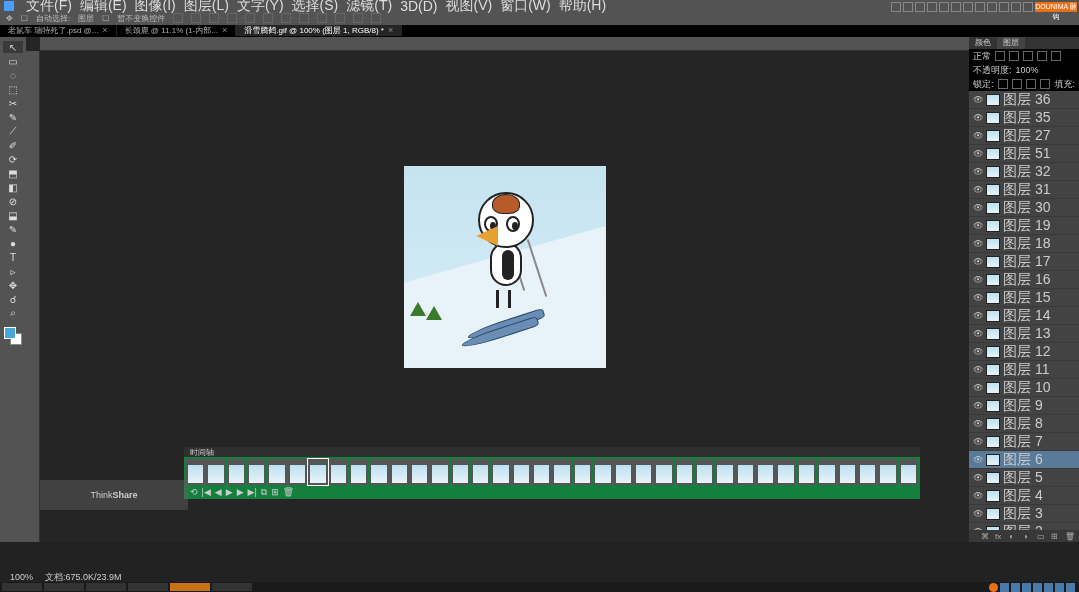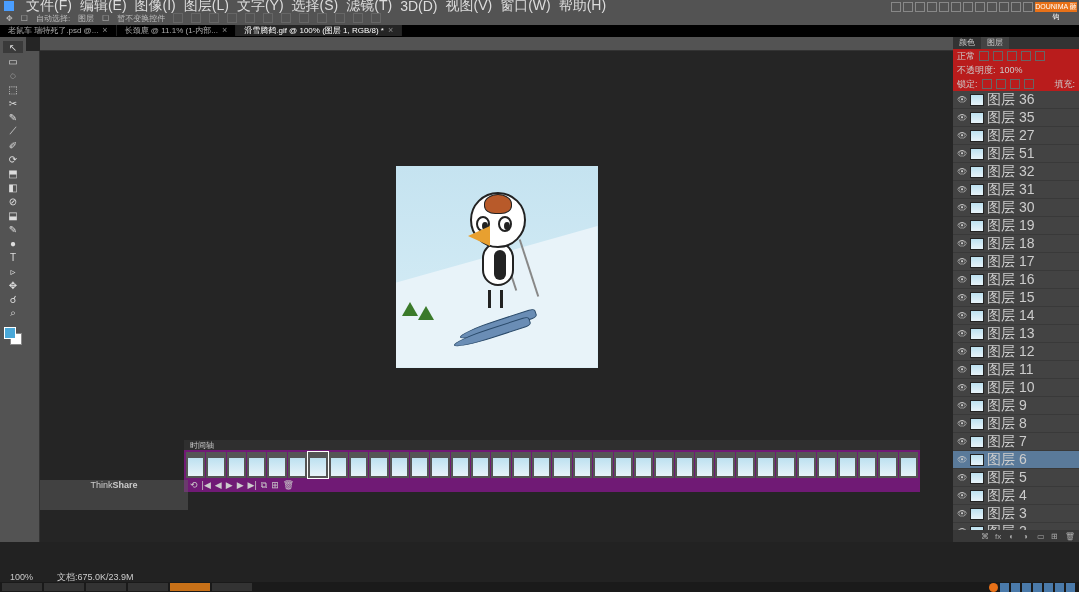--- a/index.html
+++ b/index.html
@@ -43,31 +43,31 @@
 .bird .eye{width:14px;height:16px;background:#fff;border:2px solid #222;border-radius:50%;position:absolute;top:24px}
 .bird .eye::after{content:"";width:6px;height:8px;background:#222;border-radius:50%;position:absolute;top:4px;left:4px}
 .bird .eye.l{left:18px}.bird .eye.r{left:40px}
 .bird .beak{position:absolute;top:34px;left:0;width:0;height:0;border:10px solid transparent;border-right:22px solid #e8a030}
 .bird .body{position:absolute;top:50px;left:24px;width:32px;height:44px;background:#fff;border:2px solid #222;border-radius:16px}
 .bird .body::after{content:"";position:absolute;top:6px;left:10px;width:12px;height:30px;background:#222;border-radius:8px}
 .bird .leg{position:absolute;width:3px;height:18px;background:#222;bottom:-6px}
 .bird .leg.l{left:30px}.bird .leg.r{left:42px}
 .pole{position:absolute;width:2px;height:60px;background:#888;transform:rotate(-18deg)}
 .pole1{top:66px;left:110px}.pole2{top:72px;left:132px}
-.watermark{position:absolute;bottom:32px;left:14px;width:148px;height:30px;background:rgba(100,100,100,0.45);display:flex;align-items:flex-start;justify-content:center;font-size:18px;color:#eee;font-weight:300}
+.watermark{position:absolute;bottom:32px;left:14px;width:148px;height:30px;background:rgba(100,100,100,0.45);display:flex;align-items:center;justify-content:center;font-size:18px;color:#eee;font-weight:300}
 .watermark b{font-weight:700}
-.timeline{position:absolute;bottom:50px;left:158px;width:736px;height:52px;background:#701a75}
+.timeline{position:absolute;bottom:43px;left:158px;width:736px;height:52px;background:#15803d}
 .tl-head{height:10px;background:#2f2f2f;padding:0 6px;font-size:8px;display:flex;align-items:center}
 .frames{display:flex;gap:1px;padding:2px;overflow:hidden}
 .frame{width:20px;height:26px;background:#555;cursor:pointer;position:relative}
 .frame::before{content:"";position:absolute;top:6px;left:2px;right:2px;bottom:2px;background:linear-gradient(#bde1f0,#e8f3f9)}
 .frame.sel{outline:1px solid #fff}
 .tl-ctrl{height:10px;display:flex;align-items:center;gap:4px;padding:0 6px}
 .tl-ctrl span{font-size:9px;cursor:pointer}
-.right{width:126px;background:#b91c1c;display:flex;flex-direction:column}
+.right{width:110px;background:#000000;display:flex;flex-direction:column}
 .panel-tabs{height:12px;background:#333;display:flex}
 .panel-tabs span{padding:0 6px;font-size:8px;cursor:pointer}
 .panel-tabs span.on{background:#434343}
 .panel-row{height:14px;display:flex;align-items:center;padding:0 4px;gap:4px;font-size:8px}
 .panel-row .ic{width:10px;height:10px;border:1px solid #666;cursor:pointer}
 .layers{flex:1;overflow-y:auto;background:#434343}
 .layer{height:18px;display:flex;align-items:center;gap:3px;padding:0 4px;border-bottom:1px solid #393939;cursor:pointer}
 .layer .eye{width:10px;height:10px;font-size:8px}
 .layer .thumb{width:14px;height:12px;background:linear-gradient(#bde1f0,#e8f3f9);border:1px solid #222}
 .layer span{font-size:14px}
@@ -416,21 +416,21 @@
       <span class="ic">◑</span>
       <span class="ic">▭</span>
       <span class="ic">⊞</span>
       <span class="ic">🗑</span>
     </div>
   </div>
 </div>
 
 <div class="status">
   <span>100%</span>
-  <span style="margin-left:24px">文档:675.0K/23.9M</span>
+  <span style="margin-left:12px">文档:675.0K/23.9M</span>
 </div>
 
 <div class="taskbar">
   <div class="tsk"></div>
   <div class="tsk"></div>
   <div class="tsk"></div>
   <div class="tsk"></div>
   <div class="tsk o"></div>
   <div class="tsk"></div>
   <div class="tray">

